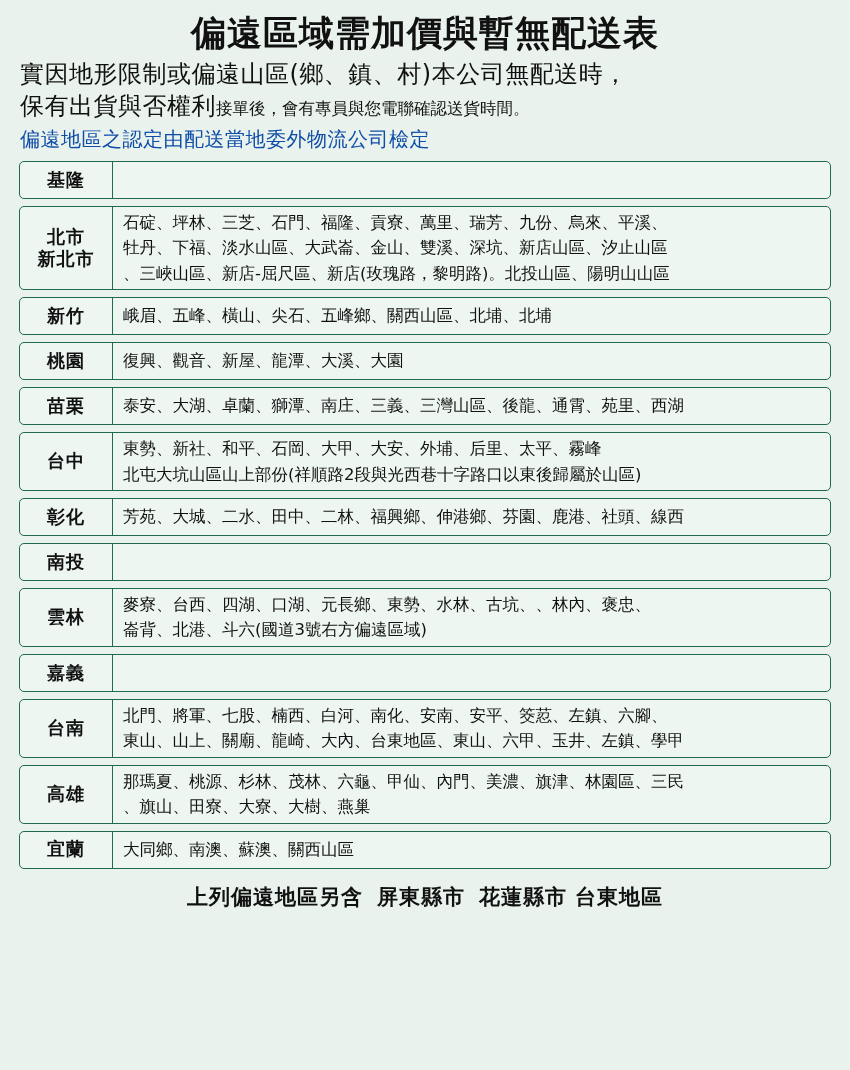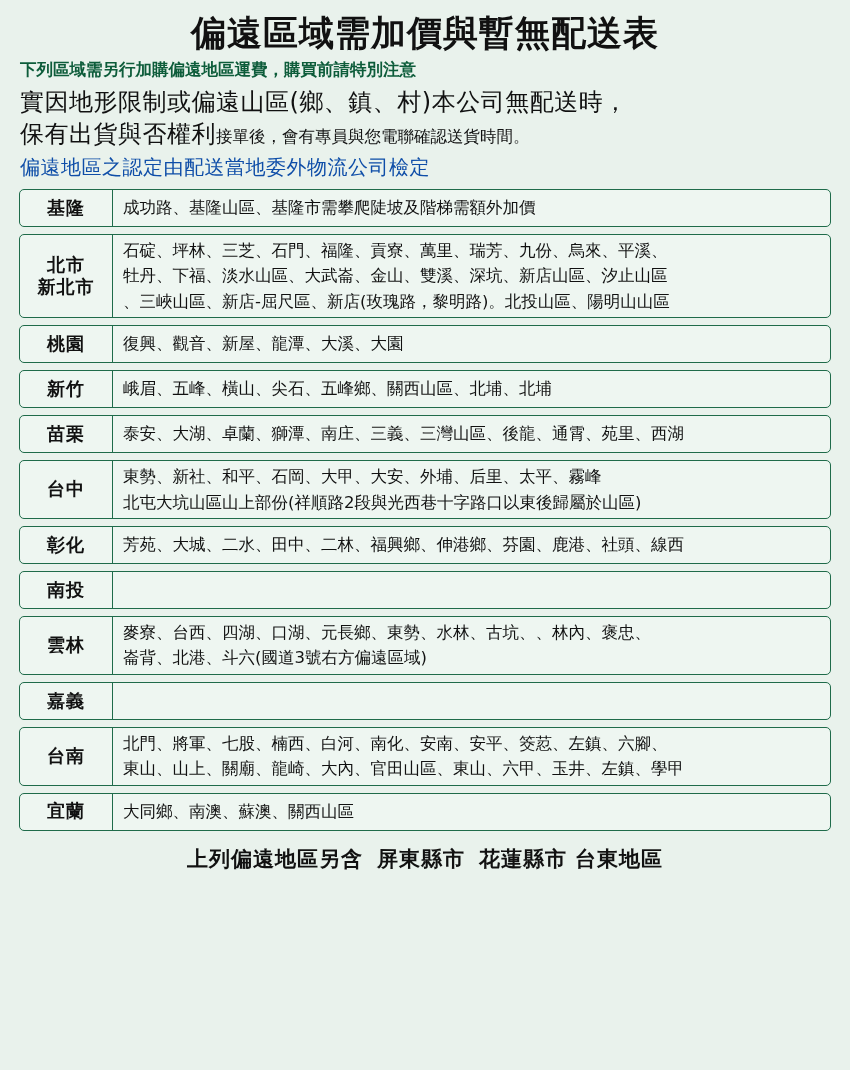--- a/index.html
+++ b/index.html
@@ -114,61 +114,57 @@
     width: 14px;
   }
 </style>
 </head>
 <body>
 
 <div class="page">
 
   <div class="title">偏遠區域需加價與暫無配送表</div>
 
-  <div class="subtitle">下列區域需另行加購偏遠地區運費，購買前請特別注意</div>
 
   <div class="lead">實因地形限制或偏遠山區(鄉、鎮、村)本公司無配送時，</div>
   <div class="lead"><span>保有出貨與否權利</span><span class="small">接單後，會有專員與您電聯確認送貨時間。</span></div>
 
   <div class="notice">偏遠地區之認定由配送當地委外物流公司檢定</div>
 
   <div class="table" id="table">
       <div class="row">
         <div class="region">
           <div class="region-label">基隆</div>
-        </div>
-        <div class="areas">
-          <div class="line">成功路、基隆山區、基隆市需攀爬陡坡及階梯需額外加價</div>
         </div>
       </div>
       <div class="row">
         <div class="region">
           <div class="region-label">北市</div>
           <div class="region-label">新北市</div>
         </div>
         <div class="areas">
           <div class="line">石碇、坪林、三芝、石門、福隆、貢寮、萬里、瑞芳、九份、烏來、平溪、</div>
           <div class="line">牡丹、下福、淡水山區、大武崙、金山、雙溪、深坑、新店山區、汐止山區</div>
           <div class="line">、三峽山區、新店-屈尺區、新店(玫瑰路，黎明路)。北投山區、陽明山山區</div>
         </div>
       </div>
       <div class="row">
         <div class="region">
+          <div class="region-label">新竹</div>
+        </div>
+        <div class="areas">
+          <div class="line">峨眉、五峰、橫山、尖石、五峰鄉、關西山區、北埔、北埔</div>
+        </div>
+      </div>
+      <div class="row">
+        <div class="region">
           <div class="region-label">桃園</div>
         </div>
         <div class="areas">
           <div class="line">復興、觀音、新屋、龍潭、大溪、大園</div>
-        </div>
-      </div>
-      <div class="row">
-        <div class="region">
-          <div class="region-label">新竹</div>
-        </div>
-        <div class="areas">
-          <div class="line">峨眉、五峰、橫山、尖石、五峰鄉、關西山區、北埔、北埔</div>
         </div>
       </div>
       <div class="row">
         <div class="region">
           <div class="region-label">苗栗</div>
         </div>
         <div class="areas">
           <div class="line">泰安、大湖、卓蘭、獅潭、南庄、三義、三灣山區、後龍、通霄、苑里、西湖</div>
         </div>
       </div>
@@ -207,21 +203,30 @@
         <div class="region">
           <div class="region-label">嘉義</div>
         </div>
       </div>
       <div class="row">
         <div class="region">
           <div class="region-label">台南</div>
         </div>
         <div class="areas">
           <div class="line">北門、將軍、七股、楠西、白河、南化、安南、安平、筊荵、左鎮、六腳、</div>
-          <div class="line">東山、山上、關廟、龍崎、大內、官田山區、東山、六甲、玉井、左鎮、學甲</div>
+          <div class="line">東山、山上、關廟、龍崎、大內、台東地區、東山、六甲、玉井、左鎮、學甲</div>
+        </div>
+      </div>
+      <div class="row">
+        <div class="region">
+          <div class="region-label">高雄</div>
+        </div>
+        <div class="areas">
+          <div class="line">那瑪夏、桃源、杉林、茂林、六龜、甲仙、內門、美濃、旗津、林園區、三民</div>
+          <div class="line">、旗山、田寮、大寮、大樹、燕巢</div>
         </div>
       </div>
       <div class="row">
         <div class="region">
           <div class="region-label">宜蘭</div>
         </div>
         <div class="areas">
           <div class="line">大同鄉、南澳、蘇澳、關西山區</div>
         </div>
       </div>

